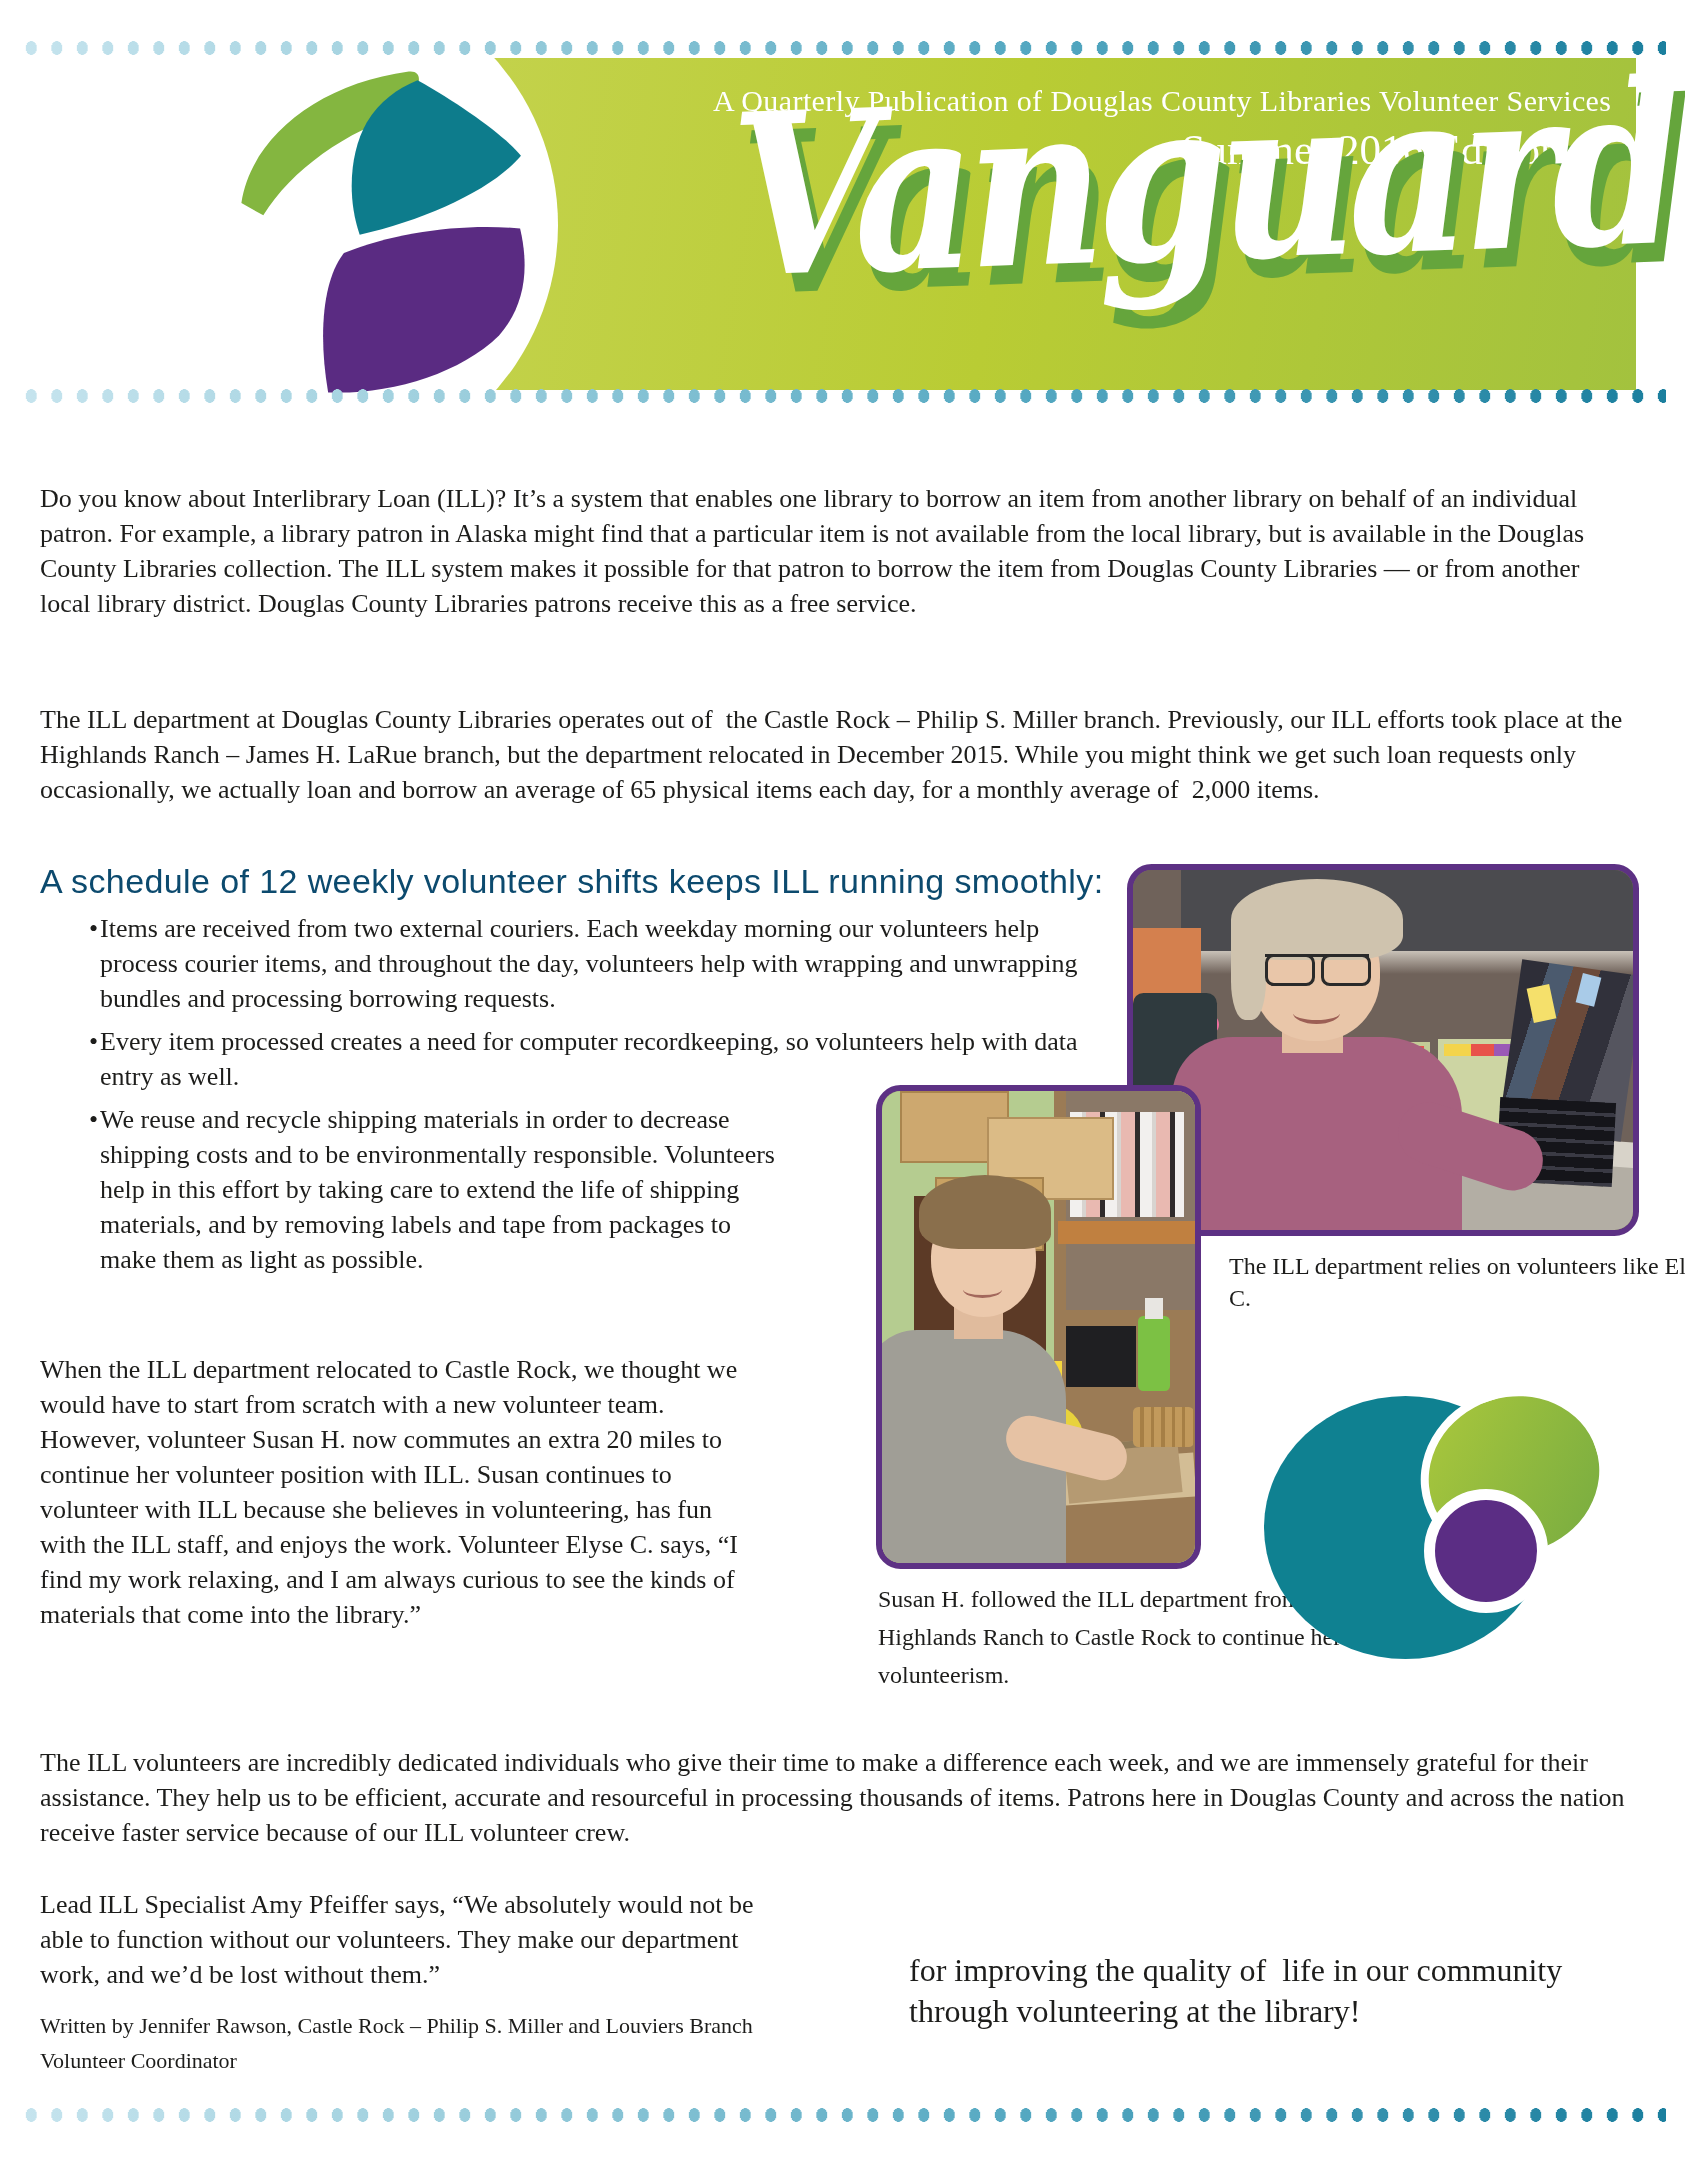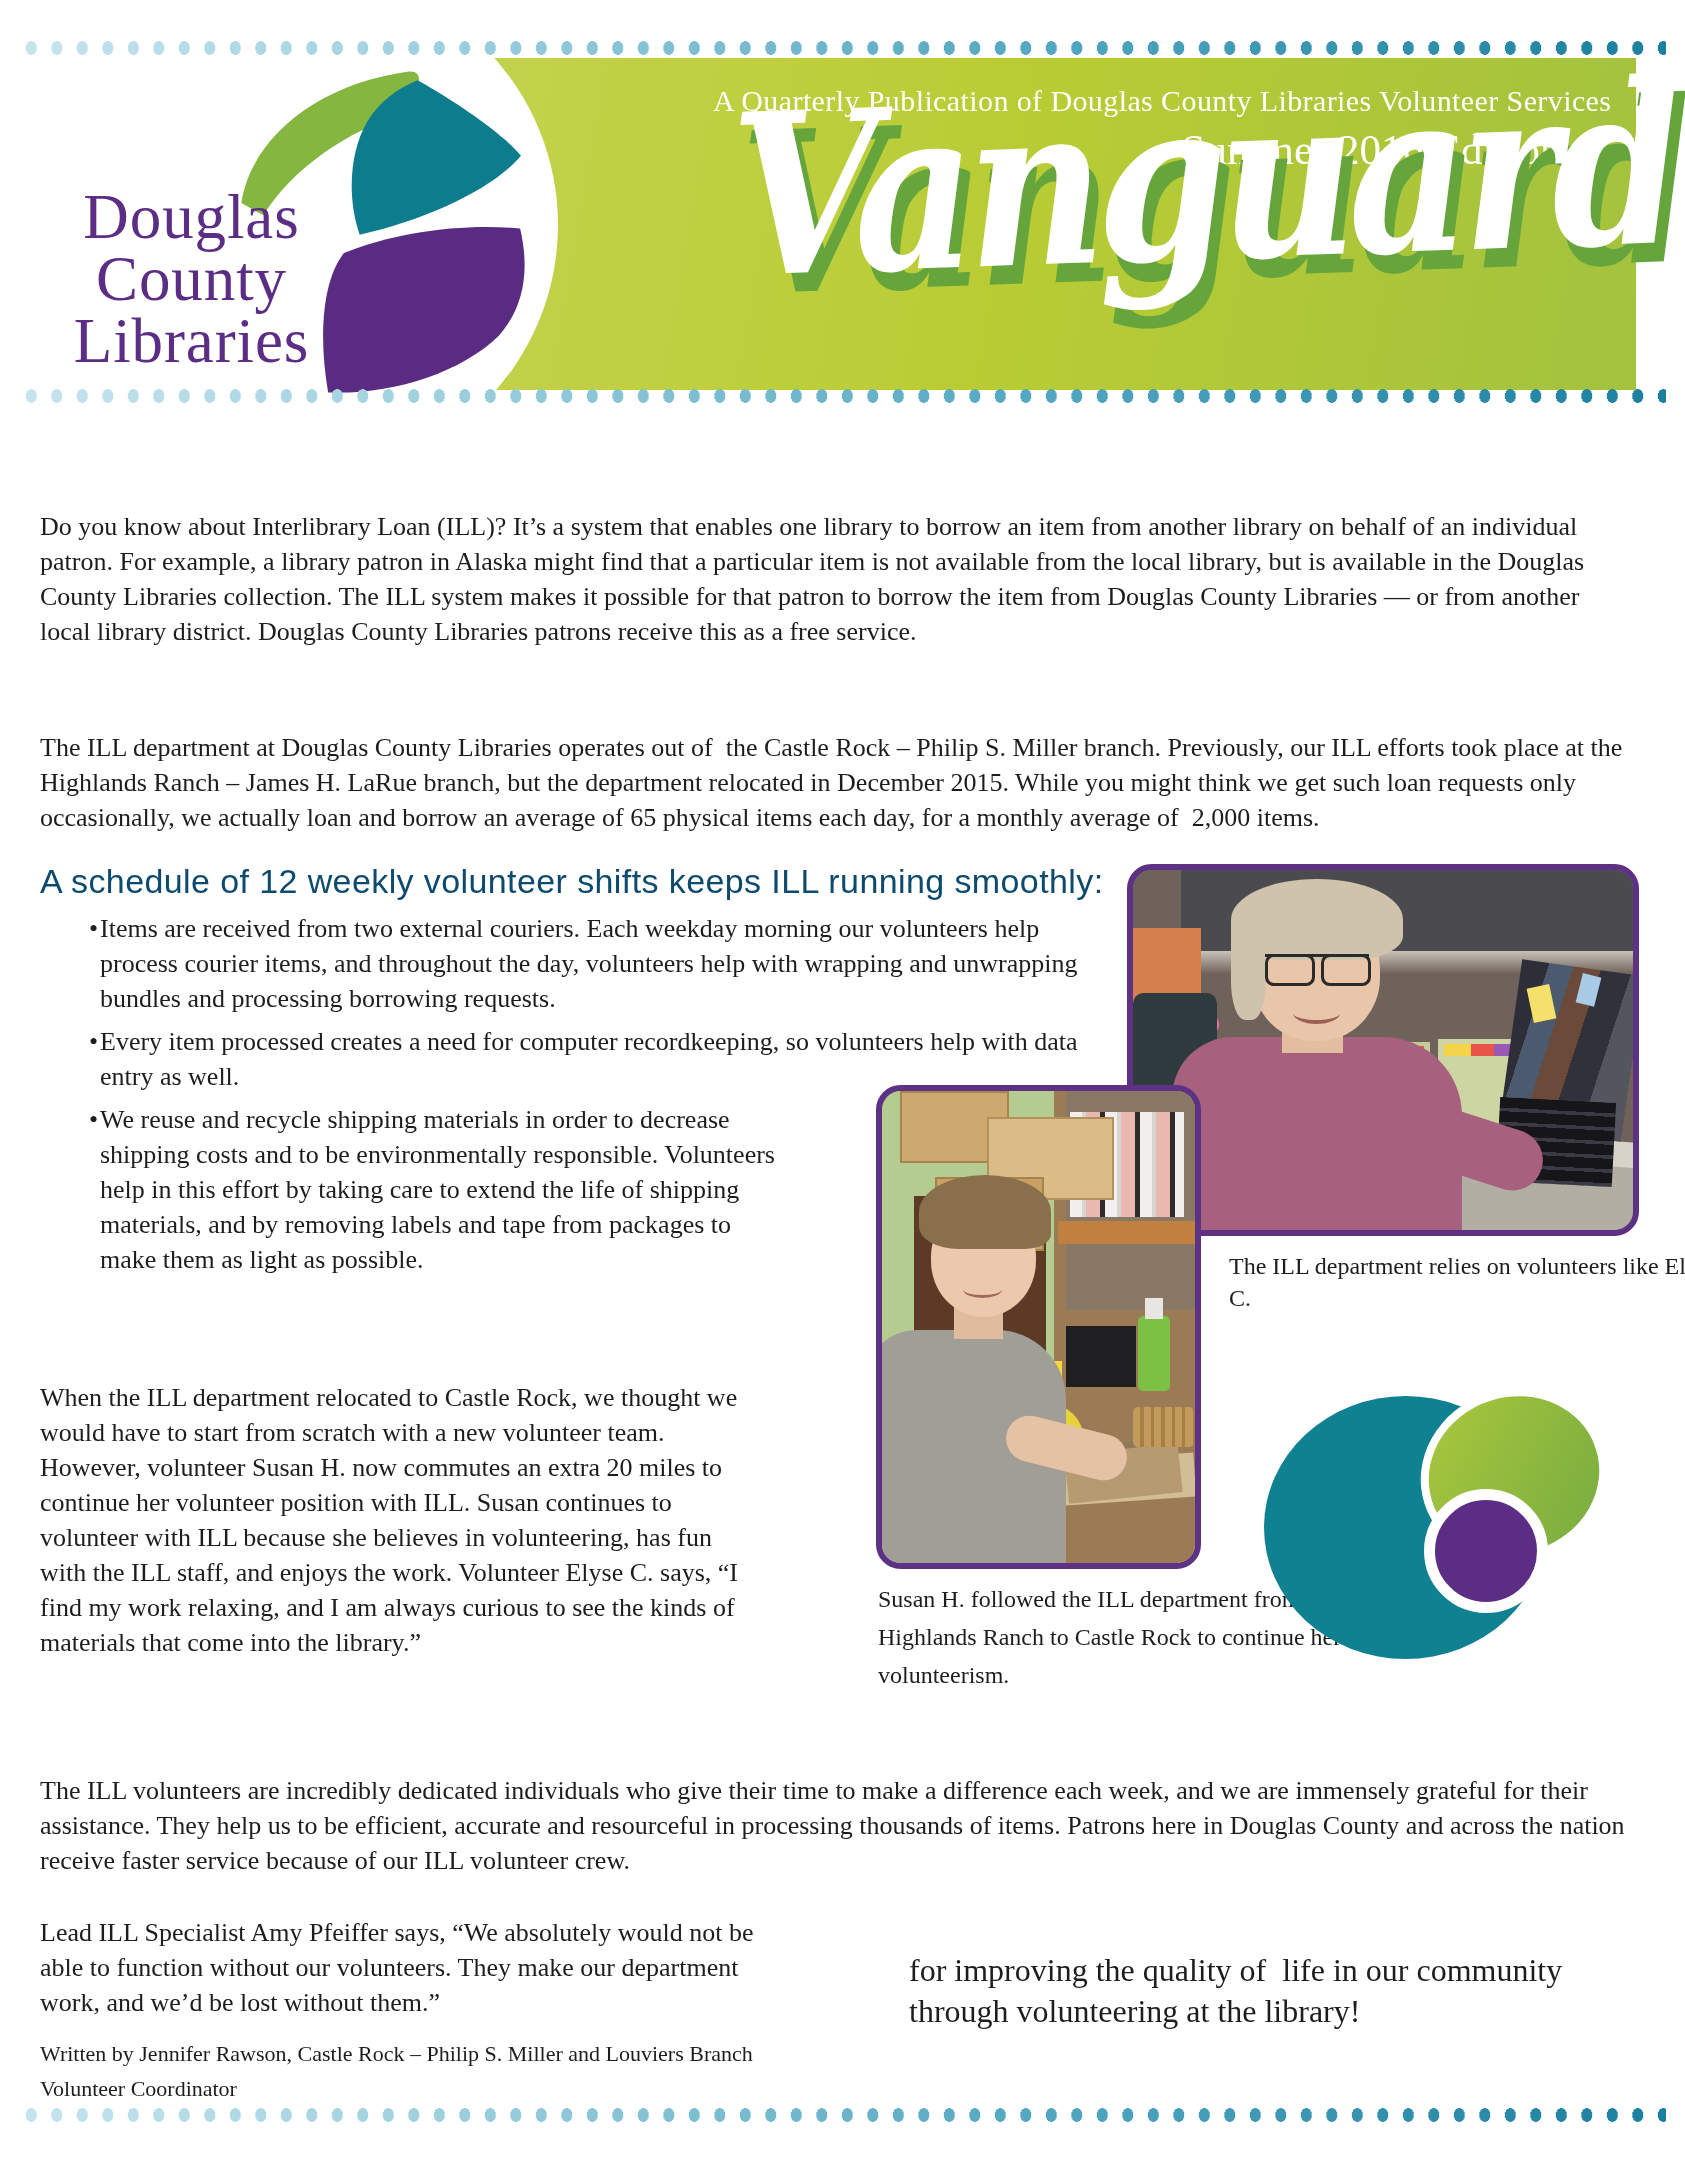--- a/index.html
+++ b/index.html
@@ -31,21 +31,21 @@
             transform:rotate(-2deg) scaleY(1.18);transform-origin:top left;}
   .logo-circle{position:absolute;left:56px;top:-26px;width:502px;height:502px;
                border-radius:50%;background:#ffffff;z-index:2;}
   .logo-leaf{position:absolute;left:237px;top:61px;width:298px;height:342px;z-index:3;}
   .logo-text{position:absolute;left:35px;top:186px;width:313px;text-align:center;z-index:3;
              color:#5b2d84;font-size:63px;line-height:62px;letter-spacing:0.9px;}
 
   
   .h1{position:absolute;left:40px;top:402px;font-family:"Liberation Sans",sans-serif;
       font-weight:400;font-size:53px;letter-spacing:1.8px;color:#1f1f1d;z-index:5;}
-  .par{position:absolute;font-size:26px;line-height:35px;white-space:pre-wrap;margin-top:28px;}
+  .par{position:absolute;font-size:26px;line-height:35px;white-space:pre-wrap;}
   .p1{left:40px;top:481px;width:1593px;}
   .p2{left:40px;top:702px;width:1593px;}
   .subhead{position:absolute;left:40px;top:862px;font-family:"Liberation Sans",sans-serif;
            font-size:34px;letter-spacing:0.4px;color:#0c4a6e;}
   .bullets{position:absolute;left:40px;top:911px;width:1043px;list-style:none;margin:0;padding:0;}
   .bullets li{position:relative;padding-left:60px;font-size:26px;line-height:35px;margin-bottom:8px;}
   .bullets li .bdot{position:absolute;left:49px;top:0;}
   .bullets li.narrow{width:693px;}
   .p3{left:40px;top:1352px;width:702px;}
   .p4{left:40px;top:1745px;width:1593px;}
@@ -84,25 +84,20 @@
       <div class="tagline">A Quarterly Publication of Douglas County Libraries Volunteer Services</div>
       <div class="edition">Summer 2016 Edition</div>
     </div>
   </div>
   <div class="logo-circle"></div>
   <svg class="logo-leaf" viewBox="0 0 340 390" xmlns="http://www.w3.org/2000/svg">
     <path d="M 5 162 C 16 88 92 26 196 12 C 206 11 209 17 207 25 L 194 58 C 124 80 62 124 30 176 Z" fill="#84b640"></path>
     <path d="M 206 22 C 256 50 306 86 324 108 C 292 146 216 181 140 198 C 125 155 129 103 148 70 C 163 46 182 32 206 22 Z" fill="#0d7c8c"></path>
     <path d="M 104 378 C 92 308 99 248 122 219 C 182 194 262 185 323 191 C 334 238 328 280 299 313 C 254 357 174 381 104 378 Z" fill="#5a2b82"></path>
   </svg>
-  <div class="logo-text">
-    <div>Douglas</div>
-    <div>County</div>
-    <div>Libraries</div>
-  </div>
   <div class="vanguard">Vanguard</div>
 
   <div class="dots dots-top"></div>
   <div class="dots dots-mid"></div>
   <div class="dots dots-bottom"></div>
 
   <div class="par p1">Do you know about Interlibrary Loan (ILL)? It’s a system that enables one library to borrow an item from another library on behalf of an individual patron. For example, a library patron in Alaska might find that a particular item is not available from the local library, but is available in the Douglas County Libraries collection. The ILL system makes it possible for that patron to borrow the item from Douglas County Libraries — or from another local library district. Douglas County Libraries patrons receive this as a free service.</div>
   <div class="par p2">The ILL department at Douglas County Libraries operates out of  the Castle Rock – Philip S. Miller branch. Previously, our ILL efforts took place at the Highlands Ranch – James H. LaRue branch, but the department relocated in December 2015. While you might think we get such loan requests only occasionally, we actually loan and borrow an average of 65 physical items each day, for a monthly average of  2,000 items.</div>
   <div class="subhead">A schedule of 12 weekly volunteer shifts keeps ILL running smoothly:</div>
 

